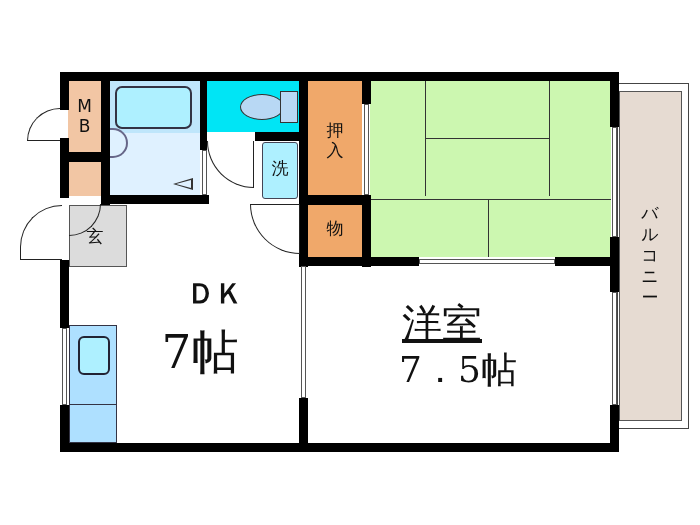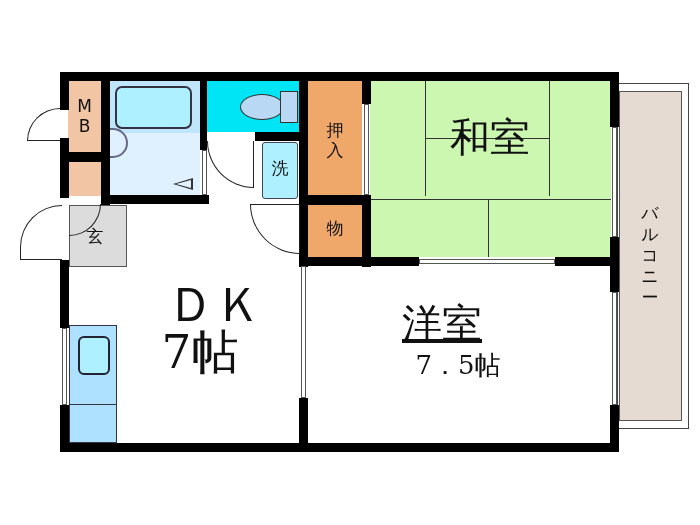--- a/index.html
+++ b/index.html
@@ -49,34 +49,33 @@
   <div class="abs" style="left:308px;top:205px;width:54px;height:52px;background:#f0a86a;"></div>
   <div class="lbl sans" style="left:308px;top:220px;width:54px;font-size:17px;">物</div>
 
   <div class="abs" style="left:370px;top:80px;width:241px;height:177px;background:#ccf7b0;"></div>
 
   <div class="abs" style="left:425px;top:80px;width:1px;height:116px;background:#333;"></div>
   <div class="abs" style="left:549px;top:80px;width:1px;height:116px;background:#333;"></div>
   <div class="abs" style="left:370px;top:199px;width:241px;height:1px;background:#333;"></div>
   <div class="abs" style="left:426px;top:138px;width:123px;height:1px;background:#333;"></div>
   <div class="abs" style="left:488px;top:199px;width:1px;height:58px;background:#333;"></div>
-  <div class="lbl" style="left:430px;top:117px;width:120px;font-size:40px;">和室</div>
 
   <div class="abs" style="left:69px;top:205px;width:58px;height:62px;background:#dcdcdc;border:1px solid #555;"></div>
   <div class="lbl sans" style="left:80px;top:228px;width:30px;font-size:17px;">玄</div>
 
   <div class="abs" style="left:69px;top:325px;width:48px;height:118px;background:#aee0ff;border:1px solid #334;"></div>
   <div class="abs" style="left:69px;top:404px;width:48px;height:1px;background:#334;"></div>
   <div class="abs" style="left:78px;top:336px;width:32px;height:39px;background:#aef0ff;border:2px solid #223;border-radius:6px;"></div>
 
-  <div class="lbl" style="left:160px;top:280px;width:110px;font-size:48px;">ＤＫ</div>
+  <div class="lbl" style="left:160px;top:280px;width:110px;font-size:28px;font-weight:bold;">ＤＫ</div>
   <div class="lbl" style="left:160px;top:328px;width:80px;font-size:47px;">7帖</div>
 
   <div class="lbl" style="left:392px;top:303px;width:100px;font-size:40px;text-decoration:underline;">洋室</div>
-  <div class="lbl" style="left:393px;top:352px;width:130px;font-size:26px;">7．5帖</div>
+  <div class="lbl" style="left:393px;top:352px;width:130px;font-size:36px;">7．5帖</div>
 
   <div class="wall" style="left:60px;top:72px;width:559px;height:9px;"></div>
   <div class="wall" style="left:60px;top:443px;width:559px;height:9px;"></div>
   <div class="wall" style="left:60px;top:72px;width:9px;height:38px;"></div>
   <div class="wall" style="left:60px;top:138px;width:9px;height:60px;"></div>
   <div class="wall" style="left:60px;top:260px;width:9px;height:68px;"></div>
   <div class="wall" style="left:60px;top:405px;width:9px;height:47px;"></div>
   <div class="wall" style="left:610px;top:72px;width:9px;height:55px;"></div>
   <div class="wall" style="left:610px;top:237px;width:9px;height:55px;"></div>
   <div class="wall" style="left:610px;top:405px;width:9px;height:47px;"></div>

